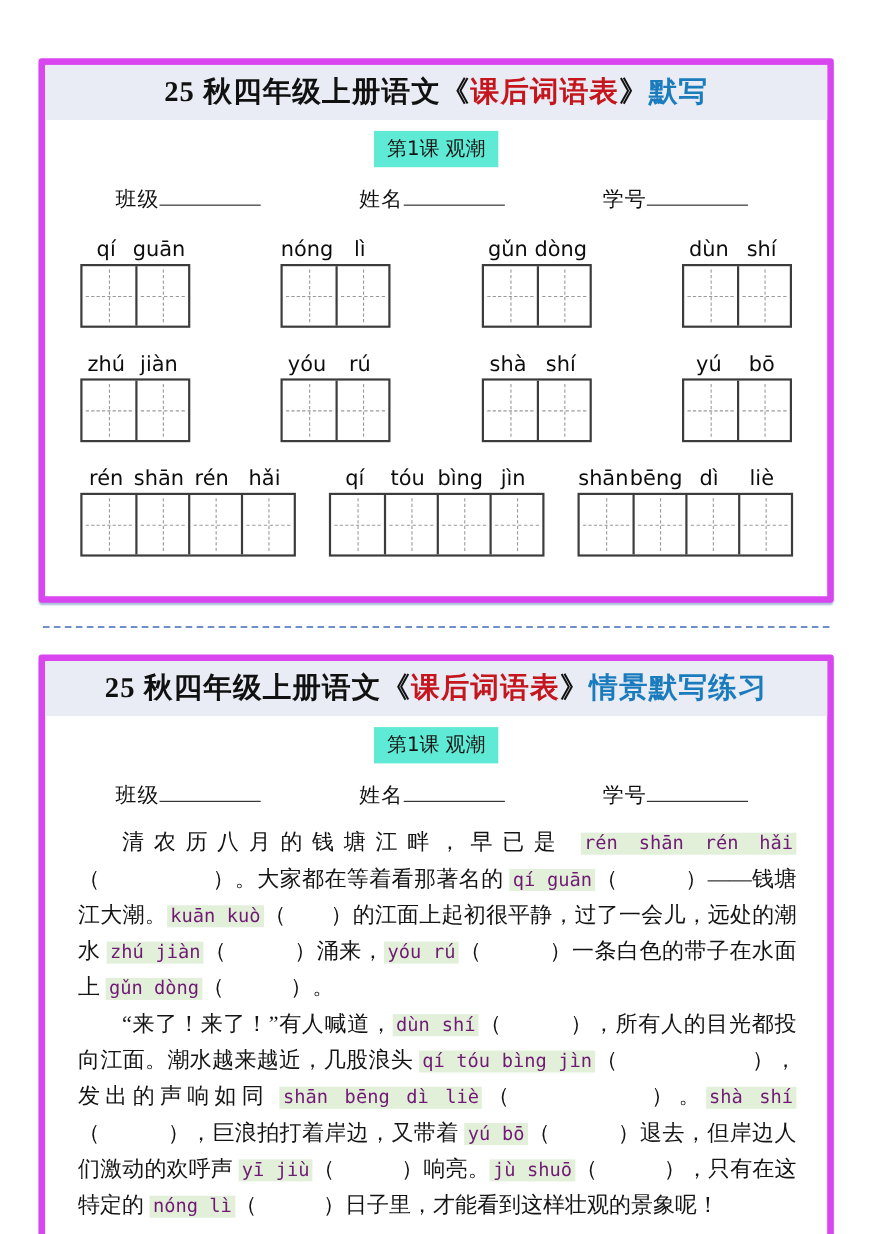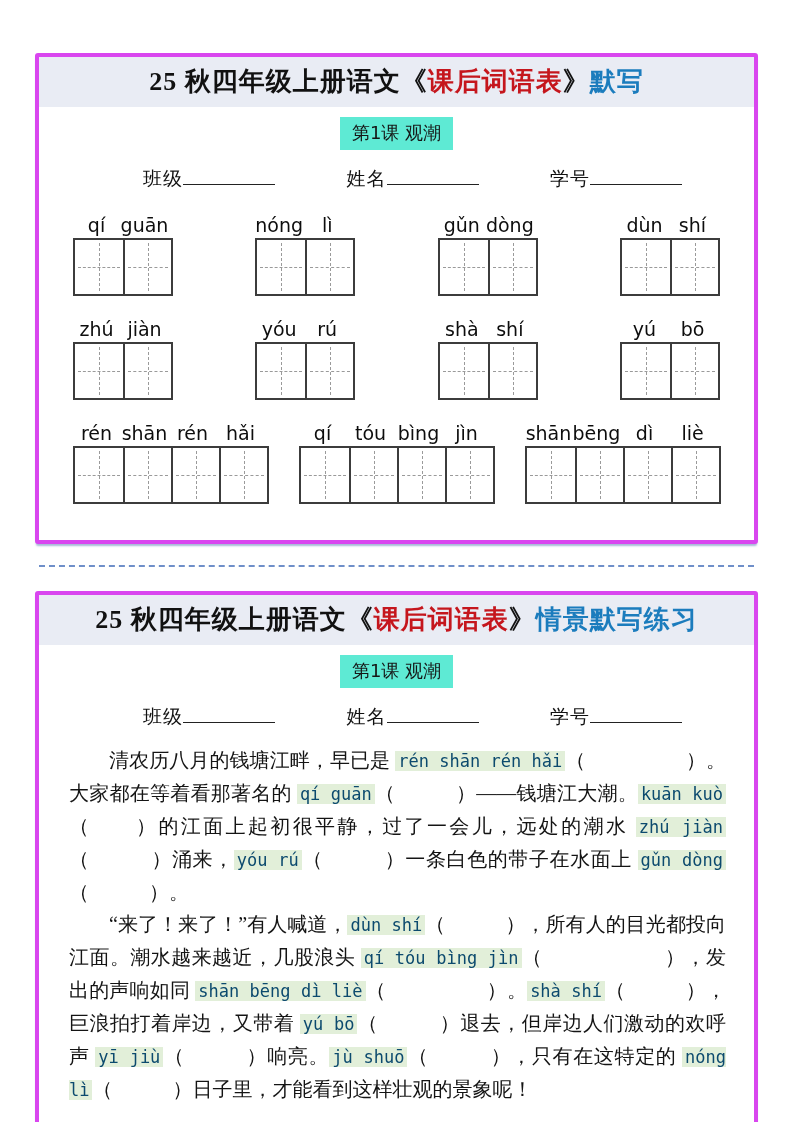--- a/index.html
+++ b/index.html
@@ -5,21 +5,21 @@
   * { margin:0; padding:0; box-sizing:border-box; }
   html,body { background:#ffffff; }
   body {
     width:793px; height:1122px;
     font-family:"Liberation Serif","DejaVu Serif",serif;
     color:#111; overflow:hidden;
   }
   .page { width:793px; height:1122px; padding:53px 35px 0 35px; position:relative; }
 
   .panel {
-    border:4px solid #d946ef; border-radius:3px; background:#fff;
+    border:6px solid #d946ef; border-radius:3px; background:#fff;
     box-shadow:0 3px 2px -1px rgba(91,127,181,.55);
   }
 
   .panel-title {
     background:#e9ecf4; text-align:center;
     padding:7px 4px 8px 4px;
     font-weight:bold; font-size:26px; letter-spacing:1px;
     font-family:"Liberation Serif","DejaVu Serif",serif;
   }
   .panel-title .t-red  { color:#c5161d; }
@@ -28,21 +28,21 @@
   .lesson-badge {
     display:table; margin:10px auto 0 auto;
     background:#5eead4; color:#151515;
     padding:4px 12px 5px 12px;
     font-family:"DejaVu Sans","Liberation Sans",sans-serif;
     font-size:18px;
   }
 
   .fields-row {
     display:flex; justify-content:space-between;
-    padding:16px 72px 0 64px; font-size:19px;margin-left:40px;
+    padding:16px 72px 0 64px; font-size:19px;
   }
   .field { white-space:nowrap; }
   .field-label { letter-spacing:1px; }
   .field-line {
     display:inline-block; width:92px; height:18px;
     border-bottom:1.5px solid #222; vertical-align:baseline;
   }
 
   .grid-rows { padding-bottom:36px; }
   .grid-row {
@@ -71,21 +71,21 @@
   .separator { border-top:2px dashed #6f8fc9; margin:21px 4px 24px 4px; }
 
   .body-text {
     padding:14px 28px 22px 30px;
     font-size:20px; line-height:32px; text-align:justify;
     color:#141414;
   }
   .body-para { text-indent:2em; }
   .inline-py {
     font-family:"DejaVu Sans Mono","Liberation Mono",monospace;
-    font-size:17px; color:#0c4a6e; background:#e2efd9;
+    font-size:17px; color:#701a75; background:#e2efd9;
     padding:0 3px;
   }
 </style>
 </head>
 <body>
 
 <div class="page">
 
   <section class="panel">
     <header class="panel-title">

